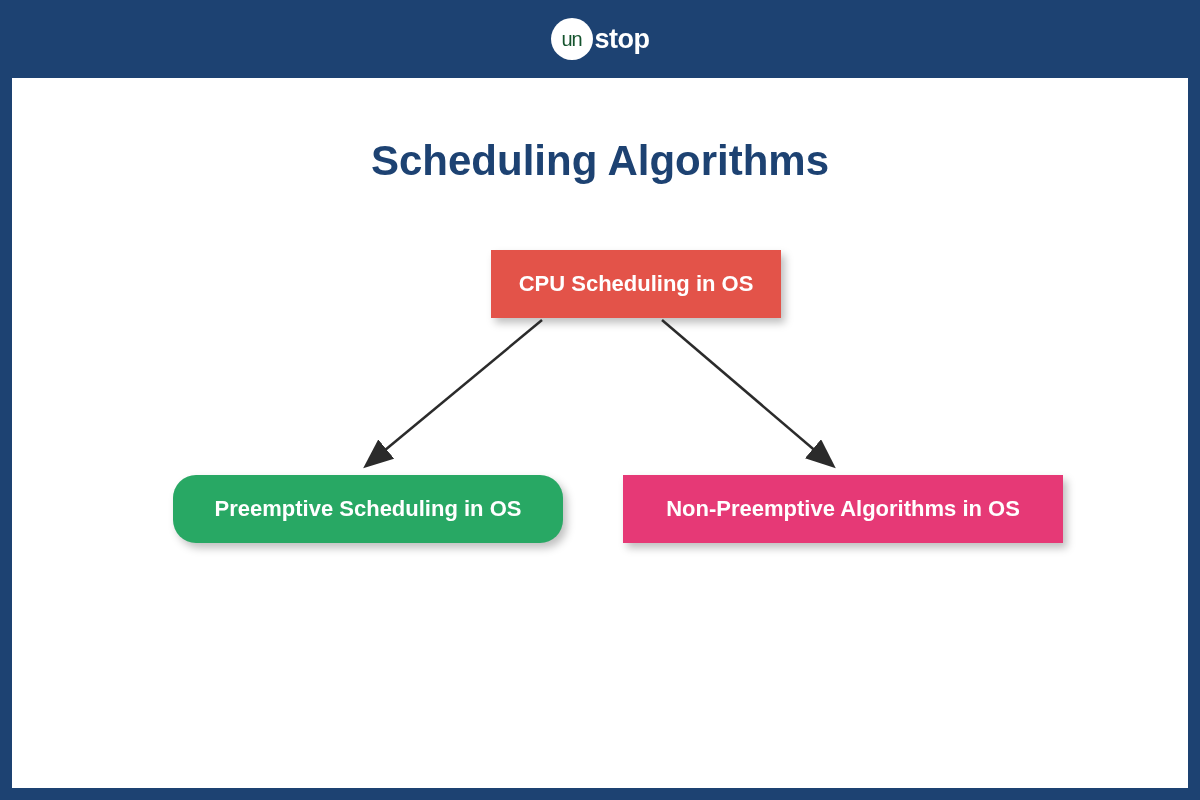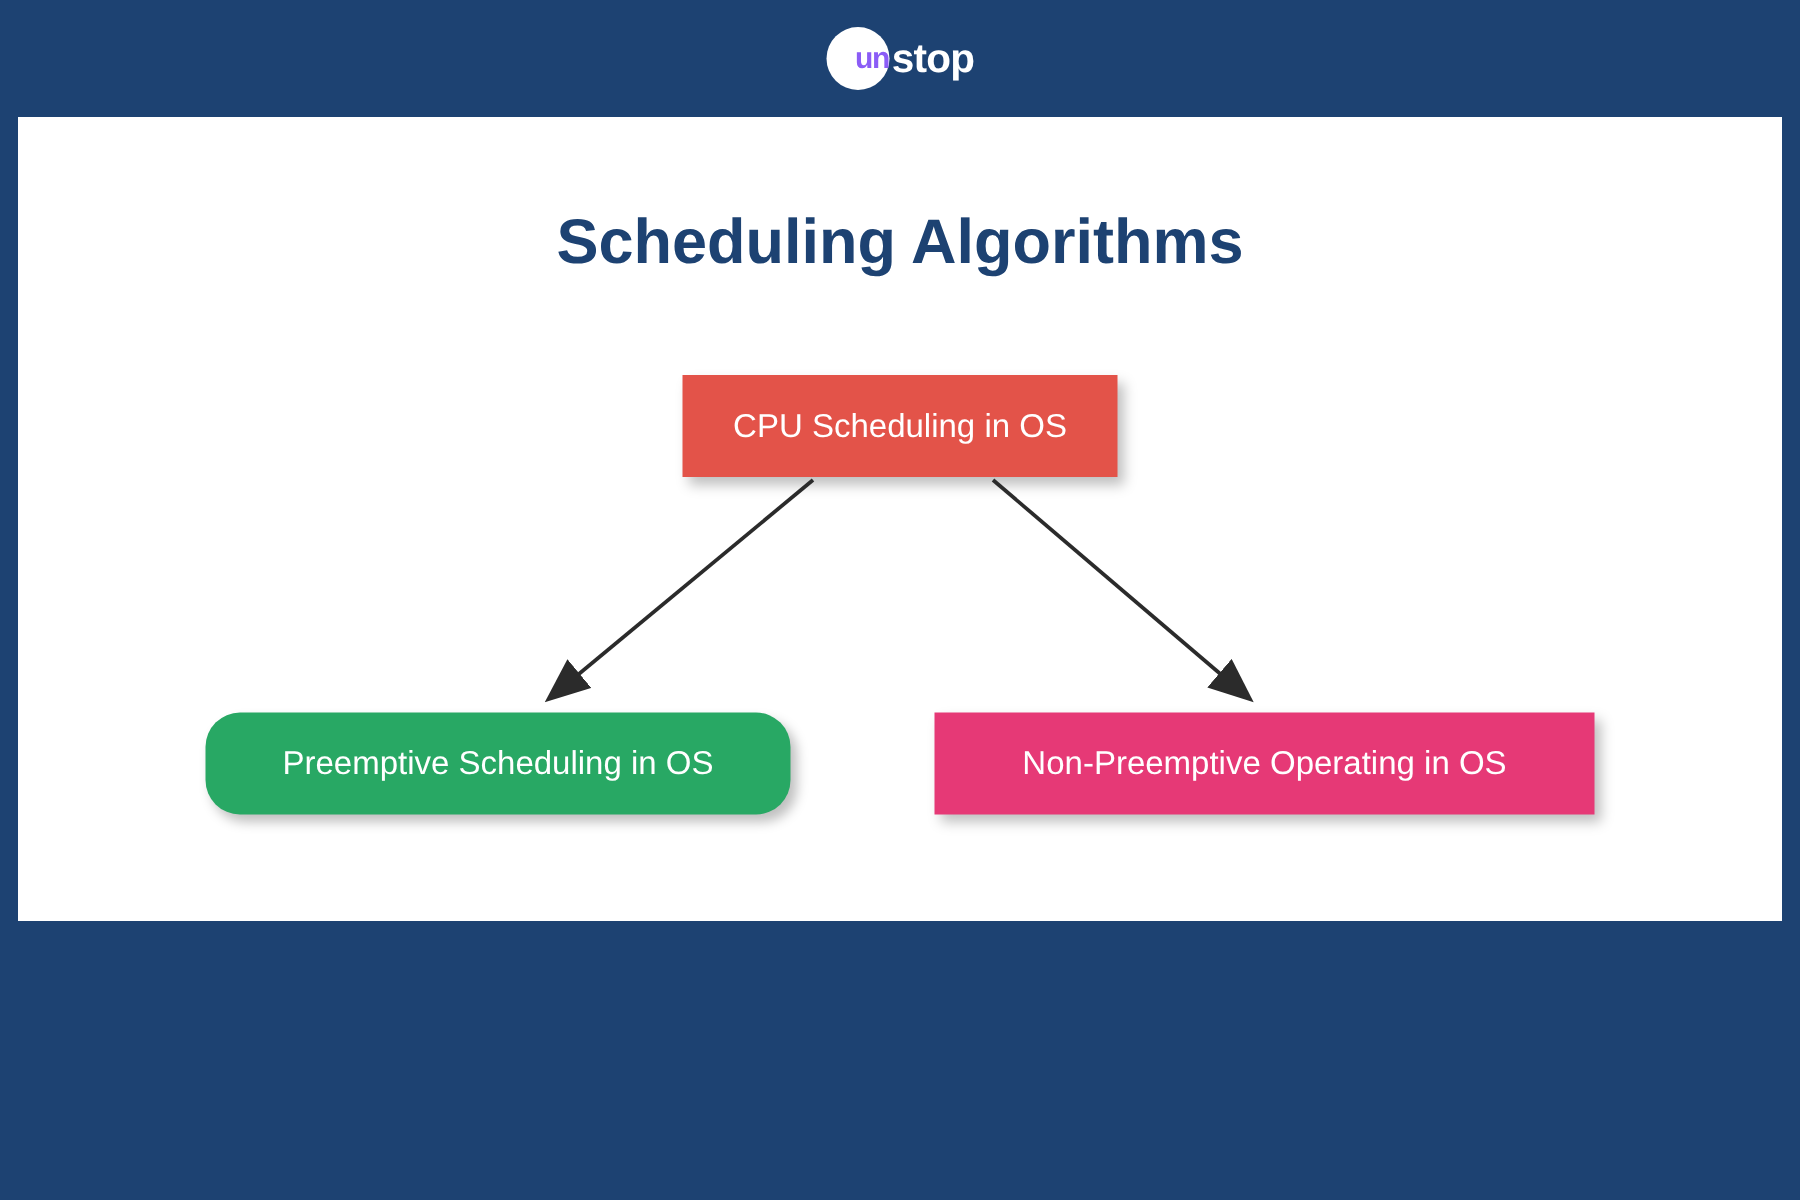--- a/index.html
+++ b/index.html
@@ -25,64 +25,65 @@
       align-items: center;
       gap: 2px;
     }
     .logo-circle {
       width: 42px;
       height: 42px;
       background: #ffffff;
       border-radius: 50%;
       display: flex;
       align-items: center;
-      justify-content: flex-end;
-      color: #8b5cf6;
-      font-weight: 700;
+      justify-content: center;
+      color: #14532d;
+      font-weight: 400;
       font-size: 20px;
       letter-spacing: -1px;
     }
     .logo-text {
       color: #ffffff;
       font-size: 27px;
       font-weight: 700;
       letter-spacing: -0.5px;
     }
     .content-frame {
       margin: 0 12px 12px 12px;
       background: #ffffff;
-      height: 536px;
+      height: 710px;
       position: relative;
     }
     .title {
       text-align: center;
       color: #1d4272;
       font-size: 42px;
       font-weight: 700;
       line-height: 1.35;
       padding-top: 55px;
     }
     .diagram {
       position: relative;
       width: 100%;
       height: 420px;
       margin-top: 50px;
     }
     .node {
       position: absolute;
       color: #ffffff;
       font-size: 22px;
-      font-weight: 400;
+      font-weight: 700;
       display: flex;
       align-items: center;
       justify-content: center;
       box-shadow: 4px 5px 8px rgba(0,0,0,0.25);
       padding: 0 28px;
       height: 68px;
       white-space: nowrap;
+      margin-left: 36px;
     }
     .node-root {
       background: #e35349;
       left: 50%;
       transform: translateX(-50%);
       top: 10px;
       width: 290px;
     }
     .node-left {
       background: #28a864;
@@ -136,16 +137,16 @@
       </defs>
       <line x1="530" y1="80" x2="355" y2="225" stroke="#2b2b2b" stroke-width="2.5" marker-end="url(#arrowhead)"></line>
       <line x1="650" y1="80" x2="820" y2="225" stroke="#2b2b2b" stroke-width="2.5" marker-end="url(#arrowhead)"></line>
     </svg>
 
     <div class="node node-left">
       <span>Preemptive Scheduling in OS</span>
     </div>
 
     <div class="node node-right">
-      <span>Non-Preemptive Operating in OS</span>
+      <span>Non-Preemptive Algorithms in OS</span>
     </div>
   </div>
 </div>
 
 </body></html>

